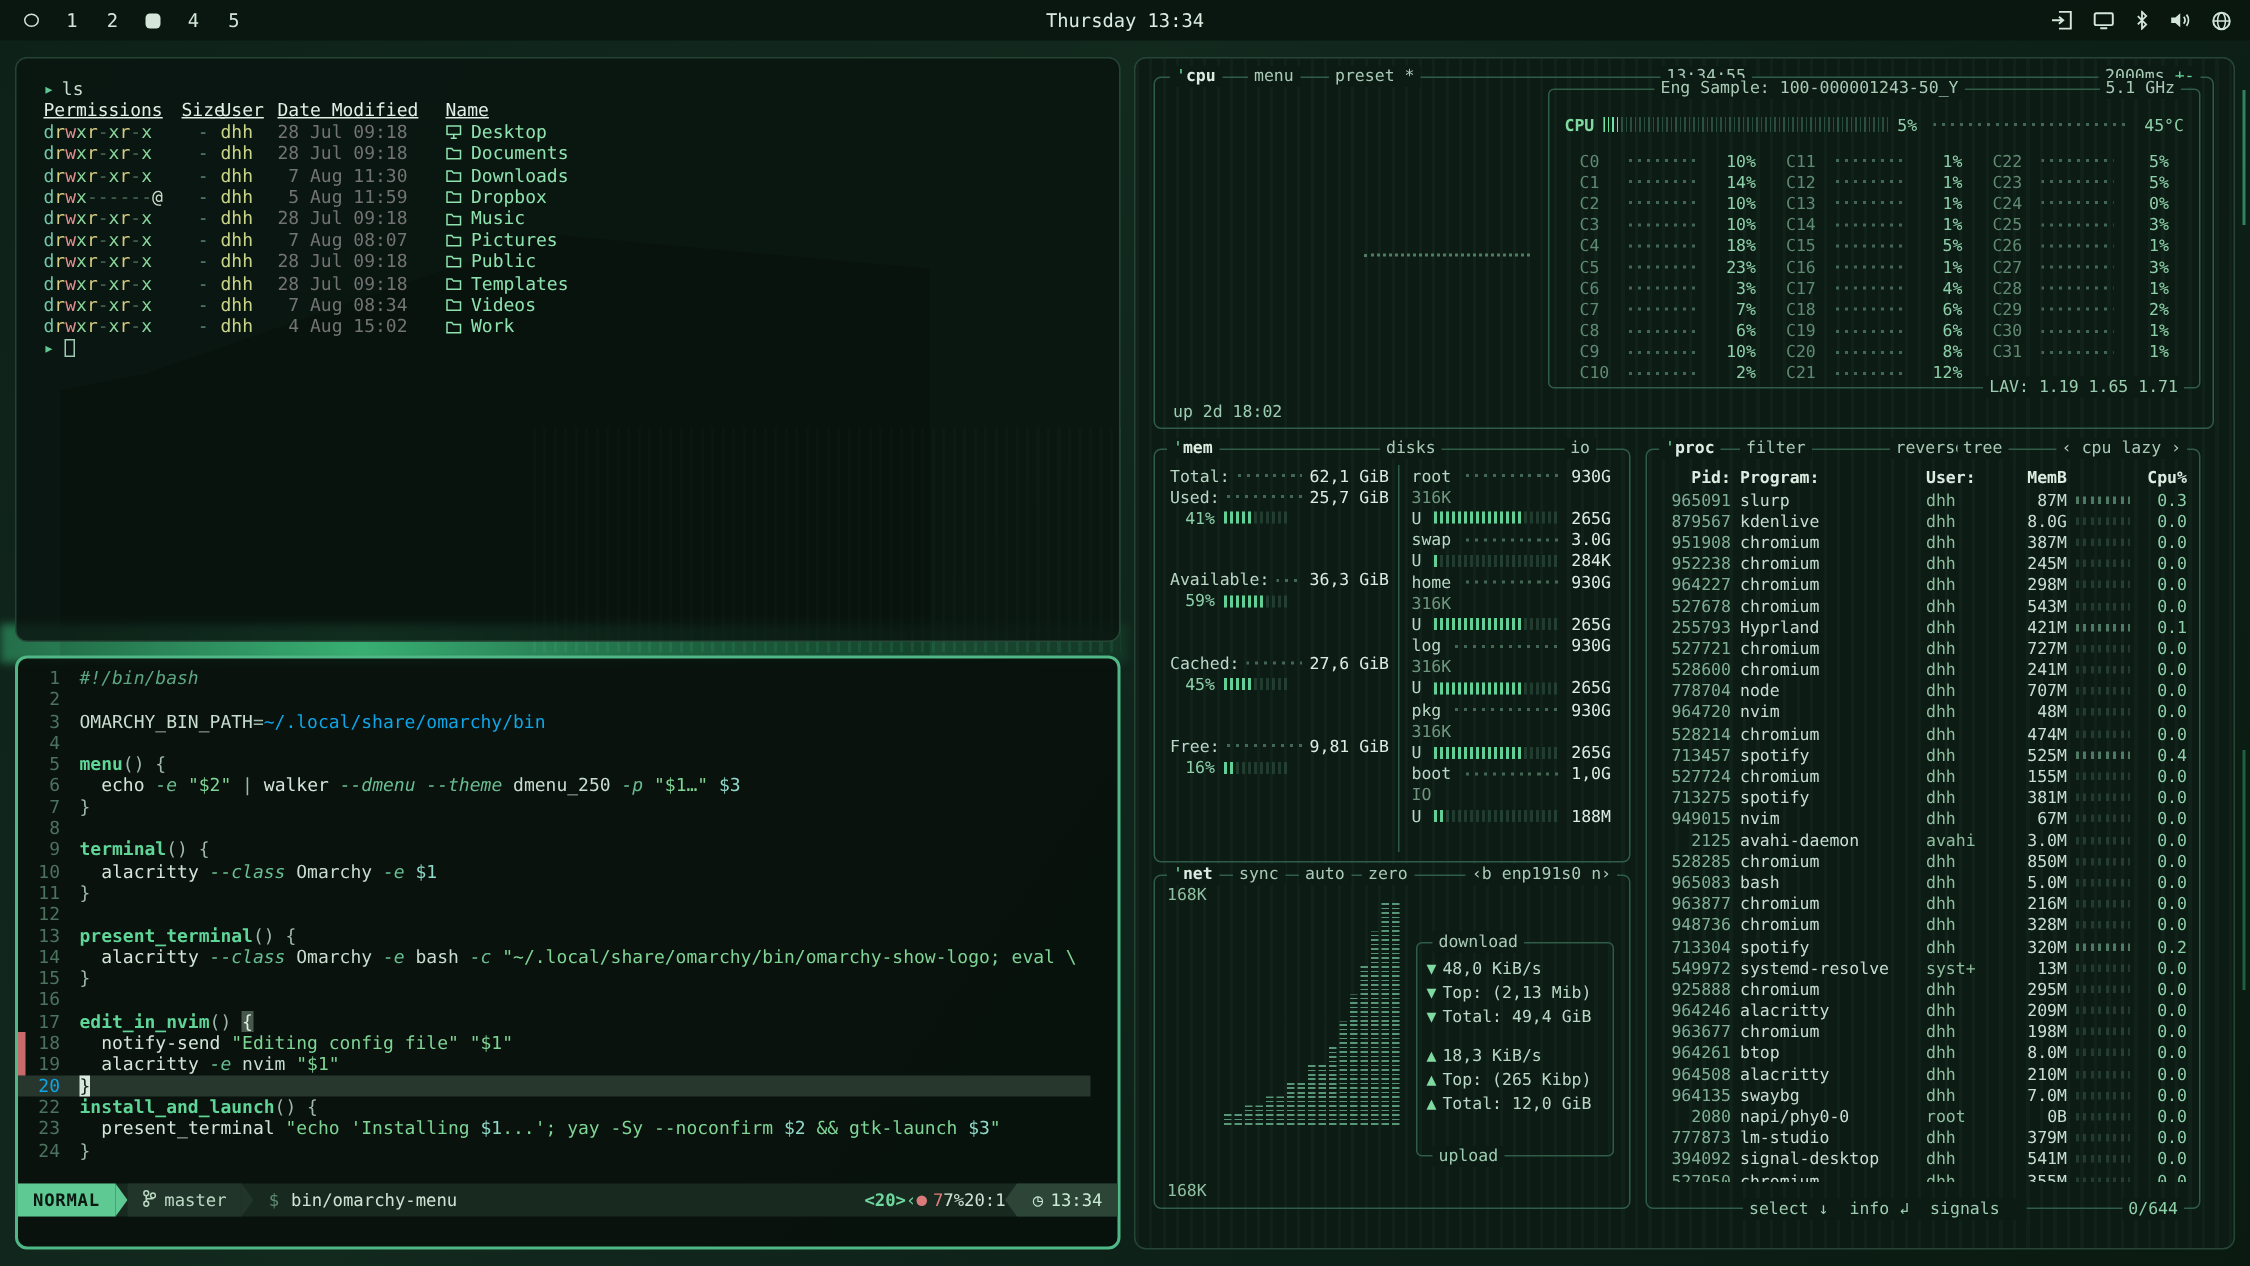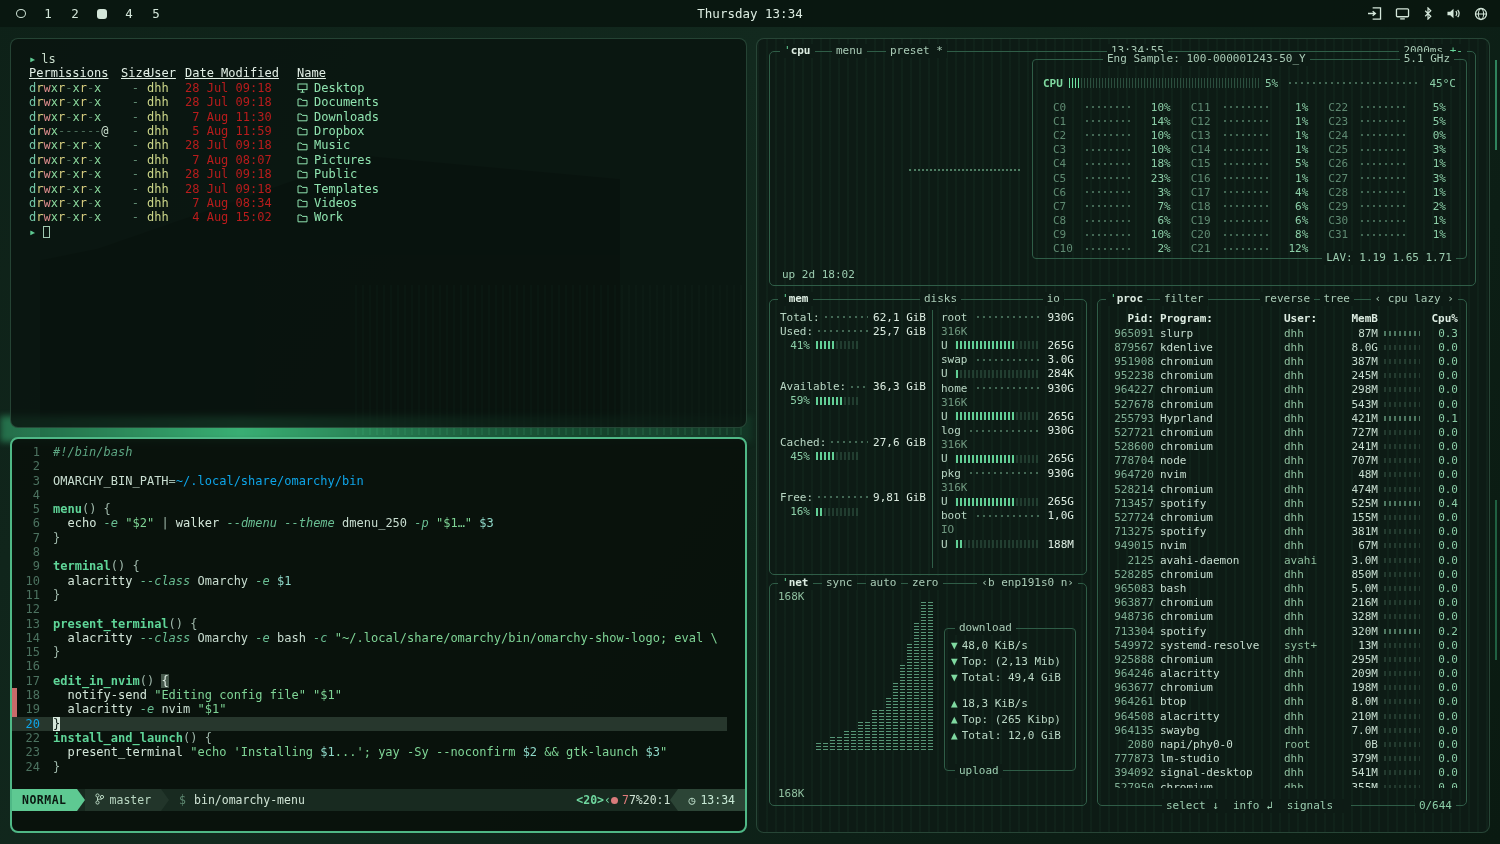--- a/index.html
+++ b/index.html
@@ -39,21 +39,21 @@
   
   .ls-content{padding:13px 18px;font-size:12px;line-height:14.4px;color:#c9ddcc}
   .prompt-line{display:flex;align-items:center;gap:5px;height:14.4px}
   .prompt-arrow{color:#5ec992;font-weight:bold}
   .ls-grid{display:grid;grid-template-columns:84px 18px 30px 104px 1fr;column-gap:8px;white-space:pre}
   .ls-head span{color:#e2efe6;text-decoration:underline}
   .ls-row{display:contents}
   .ls-rows .ls-row{display:grid;grid-template-columns:84px 18px 30px 104px 1fr;column-gap:8px;height:14.4px;white-space:pre}
   .c-size{text-align:right;color:#5f8a72}
   .c-user{color:#cbd588}
-  .c-date{color:#b91c1c}
+  .c-date{color:#737373}
   .c-name{color:#8fe3af;display:flex;align-items:center;gap:6px}
   .fic{display:flex;color:#8fe3af}
   .p-d{color:#74c7a8}.p-r{color:#d6cd7f}.p-w{color:#de8d8d}.p-x{color:#8ad79c}.p-n{color:#4a6a58}.p-a{color:#c9ddcc}
   .block-cursor{display:inline-block;width:7px;height:12px;border:1px solid #9fc9b2;margin-left:2px}
 
   
   .editor-lines{padding-top:6px;font-size:12px}
   .ed-line{display:flex;height:14.3px;line-height:14.3px;white-space:pre}
   .ed-sign{width:5px}
   .ed-sign.on{background:#c96a6a}
@@ -718,21 +718,21 @@
       <div class="net-line"><span class="arr">▲</span><span>Top: (265 Kibp)</span></div>
       <div class="net-line"><span class="arr">▲</span><span>Total: 12,0 GiB</span></div>
       <span class="bfoot">upload</span>
     </div>
   </div>
 
   <div class="bbox proc-box">
     <span class="btitle" style="left:8px"><span class="bkey">'</span><span class="bname">proc</span></span>
     <span class="btitle" style="left:62px">filter</span>
     <span class="btitle" style="left:auto;right:152px">reverse</span>
-    <span class="btitle" style="left:auto;right:112px">tree</span>
+    <span class="btitle" style="left:auto;right:127px">tree</span>
     <span class="btitle" style="left:auto;right:8px">‹ cpu lazy ›</span>
     <div class="proc-grid proc-head">
       <span class="ph-pid">Pid:</span>
       <span>Program:</span>
       <span>User:</span>
       <span class="ph-mem">MemB</span>
       <span></span>
       <span class="ph-cpu">Cpu%</span>
     </div>
     <div class="process-list">

